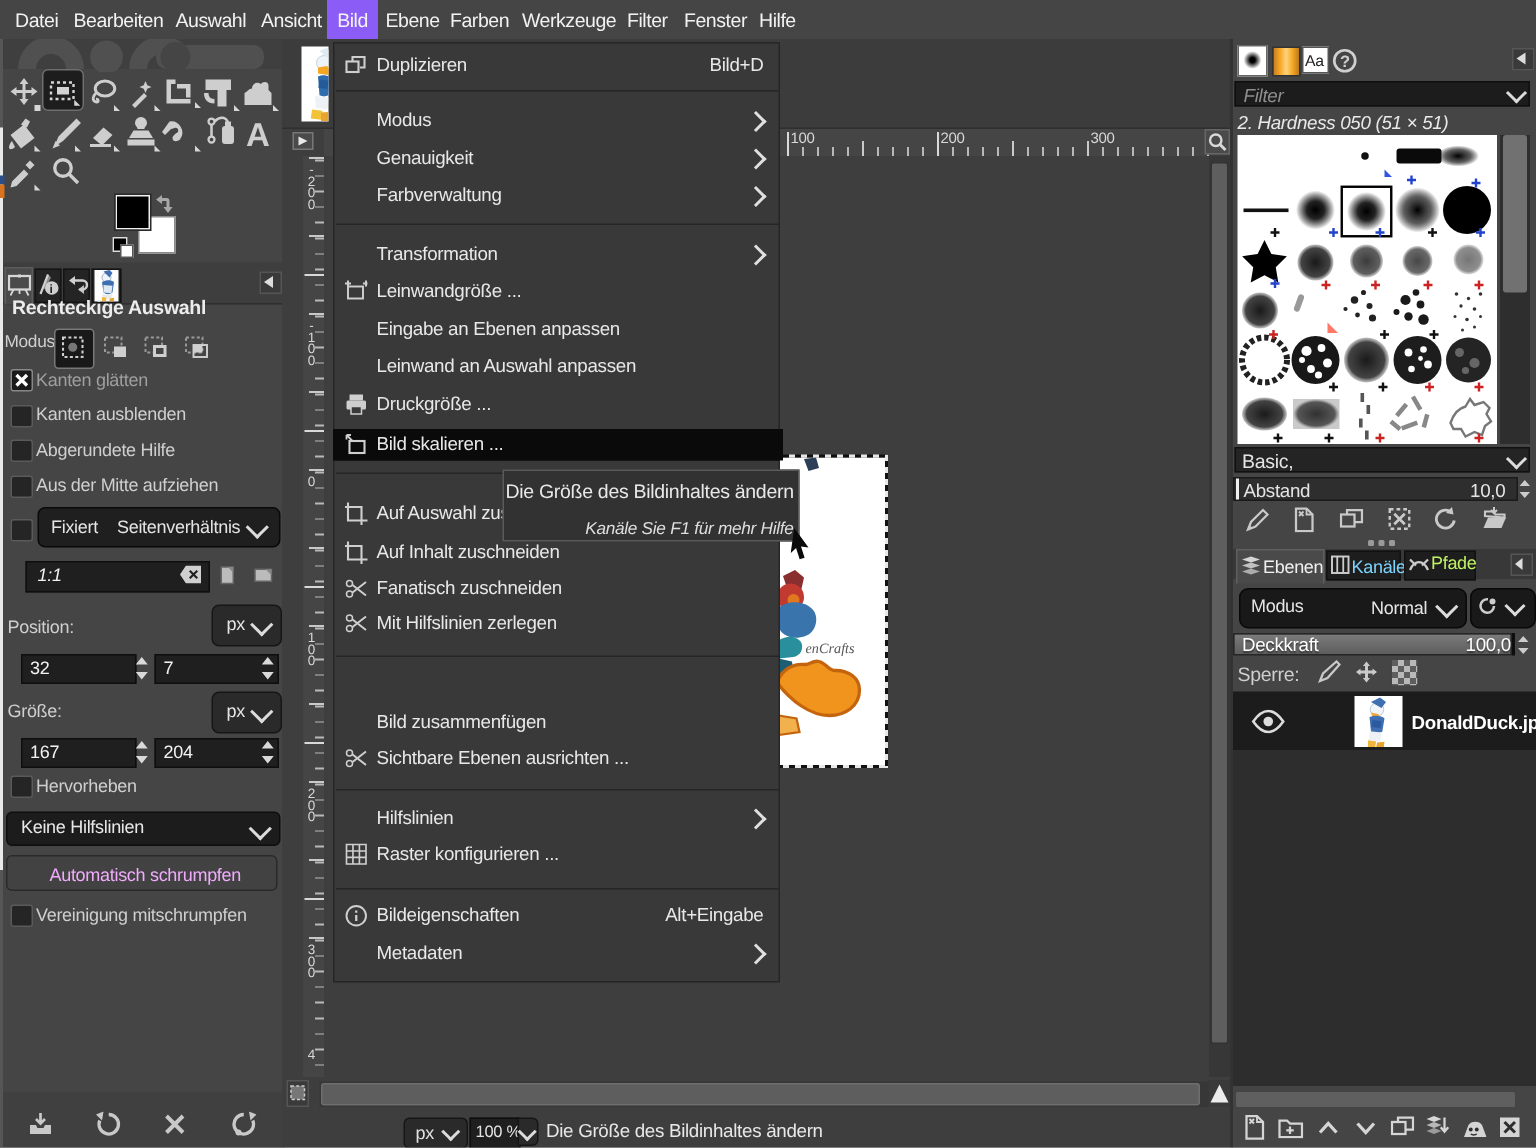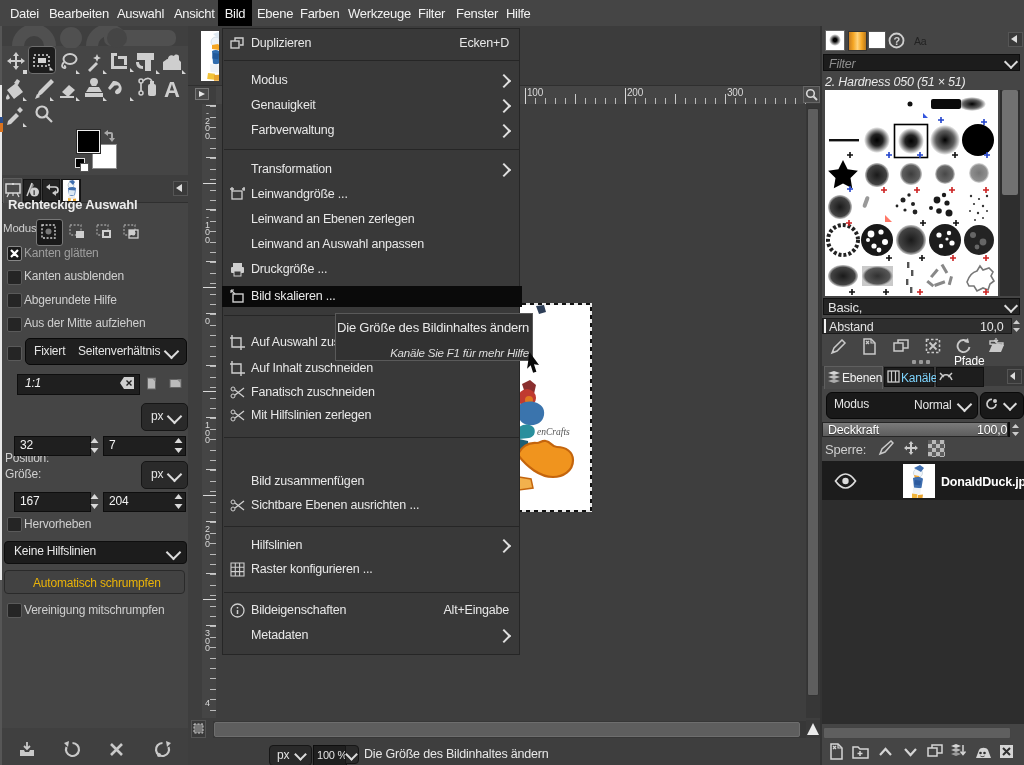--- a/index.html
+++ b/index.html
@@ -1,21 +1,21 @@
 <!DOCTYPE html>
 <html><head><meta charset="utf-8">
 <style>
 html,body{margin:0;padding:0;}
 #root{position:relative;width:1024px;height:765px;background:#454545;overflow:hidden;
   font-family:"Liberation Sans",sans-serif;color:#dcdcdc;}
 .abs{position:absolute;}
 
 #menubar{position:absolute;left:0;top:0;width:1024px;height:26px;background:#454545;}
 #menubar .mi{position:absolute;top:0;height:26px;line-height:27px;font-size:13px;letter-spacing:-0.3px;color:#f2f2f2;}
-#menubar .sel{background:#000000;}
+#menubar .sel{background:#8b5cf6;}
 
 #toolbox{position:absolute;left:0;top:26px;width:188px;height:739px;background:#454545;}
 #canvasarea{position:absolute;left:188px;top:26px;width:634px;height:739px;background:#3e3e3e;}
 #rightpanel{position:absolute;left:822px;top:26px;width:202px;height:739px;background:#454545;}
 .vdiv{position:absolute;top:26px;width:2px;height:739px;background:#333;}
 
 .combo{position:absolute;background:#2a2a2a;border:1px solid #161616;border-radius:4px;color:#e0e0e0;}
 .darkin{position:absolute;background:#1f1f1f;border:1px solid #0e0e0e;color:#efefef;}
 .cb{position:absolute;width:13px;height:13px;background:#252525;border:1px solid #5a5a5a;border-radius:2px;}
 .lbl{position:absolute;font-size:12px;letter-spacing:-0.2px;color:#cfcfcf;white-space:nowrap;}
@@ -218,21 +218,21 @@
       </svg>
  <svg class="abs" style="left:145px;top:351px;" width="13" height="13" viewBox="0 0 13 13">
         <rect x="2.5" y="1" width="8" height="11" fill="#bbb" stroke="#666"></rect>
         <path d="M7 1h3.5v4z" fill="#888"></path>
       </svg>
  <svg class="abs" style="left:169px;top:351px;" width="13" height="13" viewBox="0 0 13 13">
         <rect x="1" y="2.5" width="11" height="8" fill="#bbb" stroke="#666"></rect>
         <path d="M8 2.5h4v4z" fill="#888"></path>
       </svg>
 
- <div class="lbl" style="left:5px;top:385px;margin-top:40px;">Position:</div>
+ <div class="lbl" style="left:5px;top:385px;">Position:</div>
  <div class="combo" style="left:141px;top:377px;width:45px;height:26px;border-radius:5px;"></div>
  <div class="lbl" style="left:151px;top:383px;color:#e6e6e6;">px</div>
  <span class="chev" style="position:absolute;left:169px;top:385px;"></span>
  <div class="darkin" style="left:14px;top:410px;width:75px;height:18px;"></div>
  <div class="lbl" style="left:20px;top:412px;color:#f2f2f2;">32</div>
  <div class="darkin" style="left:103px;top:410px;width:81px;height:18px;"></div>
  <div class="lbl" style="left:109px;top:412px;color:#f2f2f2;">7</div>
 
  <div class="lbl" style="left:5px;top:441px;">Größe:</div>
  <div class="combo" style="left:141px;top:435px;width:45px;height:26px;border-radius:5px;"></div>
@@ -256,21 +256,21 @@
  <div class="lbl" style="left:109px;top:468px;color:#f2f2f2;">204</div>
 
  <div class="cb" style="left:7px;top:491px;"></div>
  <div class="lbl" style="left:24px;top:491px;">Hervorheben</div>
 
  <div class="darkin" style="left:4px;top:515px;width:181px;height:21px;border-radius:4px;background:#1c1c1c;"></div>
  <div class="lbl" style="left:14px;top:518px;color:#e8e8e8;">Keine Hilfslinien</div>
  <span class="chev" style="position:absolute;left:168px;top:521px;"></span>
 
  <div class="abs" style="left:4px;top:544px;width:181px;height:24px;background:#424242;border:1px solid #2a2a2a;border-radius:4px;box-sizing:border-box;"></div>
- <div class="lbl" style="left:33px;top:550px;color:#eab308;">Automatisch schrumpfen</div>
+ <div class="lbl" style="left:33px;top:550px;color:#f0abfc;">Automatisch schrumpfen</div>
 
  <div class="cb" style="left:7px;top:577px;"></div>
  <div class="lbl" style="left:24px;top:577px;">Vereinigung mitschrumpfen</div>
 
  <div class="abs" style="left:0;top:702px;width:188px;height:37px;background:#404040;"></div>
  <svg class="abs" style="left:19px;top:716px;" width="16" height="15" viewBox="0 0 16 15">
         <path d="M8 0v7M5 4l3 3 3-3" stroke="#c9c9c9" stroke-width="1.8" fill="none"></path>
         <path d="M1 8v6h14V8h-4l-1 2H6L5 8z" fill="#c9c9c9"></path>
       </svg>
  <svg class="abs" style="left:64px;top:715px;" width="17" height="17" viewBox="0 0 17 17">
@@ -375,21 +375,21 @@
  <div class="lbl" style="left:176px;top:721px;font-size:12.5px;color:#e8e8e8;">Die Größe des Bildinhaltes ändern</div>
 </div>
 <div class="vdiv" style="left:820px;"></div>
 
 <div id="rightpanel">
 
  <div class="abs" style="left:3px;top:4px;width:20px;height:21px;background:#fff;border:1px solid #666;box-sizing:border-box;"></div>
  <div class="abs" style="left:7px;top:8px;width:12px;height:12px;border-radius:50%;background:radial-gradient(circle,#000 0 20%,rgba(0,0,0,0) 70%);"></div>
  <div class="abs" style="left:26px;top:5px;width:17px;height:18px;background:linear-gradient(90deg,#c87d20,#f5a623 25%,#ffd27a 50%,#f5a623 75%,#b97a1e);border:1px solid #333;"></div>
  <div class="abs" style="left:46px;top:5px;width:18px;height:18px;background:#fff;border:1px solid #555;box-sizing:border-box;"></div>
- <div class="lbl" style="left:48px;top:9px;font-size:10.5px;color:#222;font-weight:normal;padding-left:44px;">Aa</div>
+ <div class="lbl" style="left:48px;top:9px;font-size:10.5px;color:#222;font-weight:normal;">Aa</div>
  <svg class="abs" style="left:66px;top:6px;" width="17" height="17" viewBox="0 0 17 17">
         <circle cx="8.5" cy="8.5" r="7" fill="none" stroke="#cfcfcf" stroke-width="1.8"></circle>
         <text x="5.4" y="12.6" font-size="11" font-weight="bold" fill="#cfcfcf" font-family="Liberation Sans">?</text>
       </svg>
  <div class="abs" style="left:186px;top:6px;width:13px;height:13px;background:#3a3a3a;border:1px solid #555;"></div>
  <div class="abs" style="left:189px;top:9px;width:0;height:0;border-right:6px solid #ddd;border-top:4px solid transparent;border-bottom:4px solid transparent;"></div>
 
  <div class="abs" style="left:1px;top:28px;width:197px;height:17px;background:#1c1c1c;border:1px solid #0f0f0f;box-sizing:border-box;"></div>
  <div class="lbl" style="left:7px;top:31px;font-style:italic;color:#8e8e8e;font-size:12.5px;">Filter</div>
  <span class="chev" style="position:absolute;left:184px;top:31px;width:8px;height:8px;"></span>
@@ -596,21 +596,21 @@
  <div class="abs" style="left:62px;top:341px;width:50px;height:20px;background:#1d1d1d;border:1px solid #111;box-sizing:border-box;"></div>
  <svg class="abs" style="left:65px;top:344px;" width="13" height="13" viewBox="0 0 13 13">
         <rect x="1" y="1" width="11" height="11" fill="none" stroke="#ccc" stroke-width="1.3"></rect>
         <path d="M4.5 1v11M8.5 1v11" stroke="#ccc" stroke-width="1.2"></path>
       </svg>
  <div class="lbl" style="left:79px;top:345px;font-size:12px;color:#7dd3fc;">Kanäle</div>
  <div class="abs" style="left:114px;top:341px;width:48px;height:20px;background:#1d1d1d;border:1px solid #111;box-sizing:border-box;"></div>
  <svg class="abs" style="left:117px;top:345px;" width="14" height="11" viewBox="0 0 14 11">
         <path d="M1 9C4 2 10 2 13 9M1 2l4 4M13 2L9 6" fill="none" stroke="#ccc" stroke-width="1.5"></path>
       </svg>
- <div class="lbl" style="left:132px;top:328px;font-size:12px;color:#ffffff;">Pfade</div>
+ <div class="lbl" style="left:132px;top:342px;font-size:12px;color:#bef264;">Pfade</div>
  <div class="abs" style="left:185px;top:343px;width:13px;height:13px;background:#3a3a3a;border:1px solid #555;"></div>
  <div class="abs" style="left:188px;top:346px;width:0;height:0;border-right:5px solid #ddd;border-top:4px solid transparent;border-bottom:4px solid transparent;"></div>
 
  <div class="combo" style="left:4px;top:366px;width:150px;height:25px;background:#191919;border-color:#090909;border-radius:6px;"></div>
  <div class="lbl" style="left:12px;top:371px;color:#e6e6e6;">Modus</div>
  <div class="lbl" style="left:92px;top:372px;color:#e6e6e6;">Normal</div>
  <span class="chev" style="position:absolute;left:137px;top:373px;"></span>
  <div class="combo" style="left:158px;top:366px;width:42px;height:25px;background:#191919;border-color:#090909;border-radius:6px;"></div>
  <svg class="abs" style="left:163px;top:371px;" width="14" height="14" viewBox="0 0 14 14">
         <path d="M11 7A4.5 4.5 0 1 1 7 2.5" fill="none" stroke="#ccc" stroke-width="1.7"></path>
@@ -696,21 +696,21 @@
       </svg>
 </div>
 
 <div id="menu">
  <div class="mrow" style="top:2px;">
    <svg class="mico" viewBox="0 0 17 17">
           <rect x="2" y="6" width="8" height="7" fill="none" stroke="#cfcfcf" stroke-width="1.4"></rect>
           <path d="M6 6v-3h8v7h-3" fill="none" stroke="#cfcfcf" stroke-width="1.4"></path>
         </svg>
    <span class="t">Duplizieren</span>
-        <span class="a">Ecken+D</span>
+        <span class="a">Bild+D</span>
       </div>
  <div class="msep" style="top:31px;"></div>
  <div class="mrow" style="top:39px;">
         <span class="t">Modus</span>
         <span class="arr"></span>
       </div>
  <div class="mrow" style="top:64px;">
         <span class="t">Genauigkeit</span>
         <span class="arr"></span>
       </div>
@@ -725,21 +725,21 @@
       </div>
  <div class="mrow" style="top:153px;">
    <svg class="mico" viewBox="0 0 17 17">
           <rect x="3" y="5" width="10" height="8" fill="none" stroke="#cfcfcf" stroke-width="1.3"></rect>
           <path d="M1 3l4 0M3 1l0 4" stroke="#cfcfcf" stroke-width="1.3"></path>
           <path d="M13 3h3M15 1v4" stroke="#cfcfcf" stroke-width="1.3"></path>
         </svg>
    <span class="t">Leinwandgröße ...</span>
       </div>
  <div class="mrow" style="top:178px;">
-        <span class="t">Leinwand an Ebenen zerlegen</span>
+        <span class="t">Eingabe an Ebenen anpassen</span>
       </div>
  <div class="mrow" style="top:203px;">
         <span class="t">Leinwand an Auswahl anpassen</span>
       </div>
  <div class="mrow" style="top:228px;">
    <svg class="mico" viewBox="0 0 17 17">
           <rect x="4" y="2" width="9" height="4" fill="#cfcfcf"></rect>
           <rect x="2" y="6" width="13" height="6" rx="1" fill="#cfcfcf"></rect>
           <rect x="5" y="10" width="7" height="5" fill="#393939" stroke="#cfcfcf"></rect>
         </svg>

